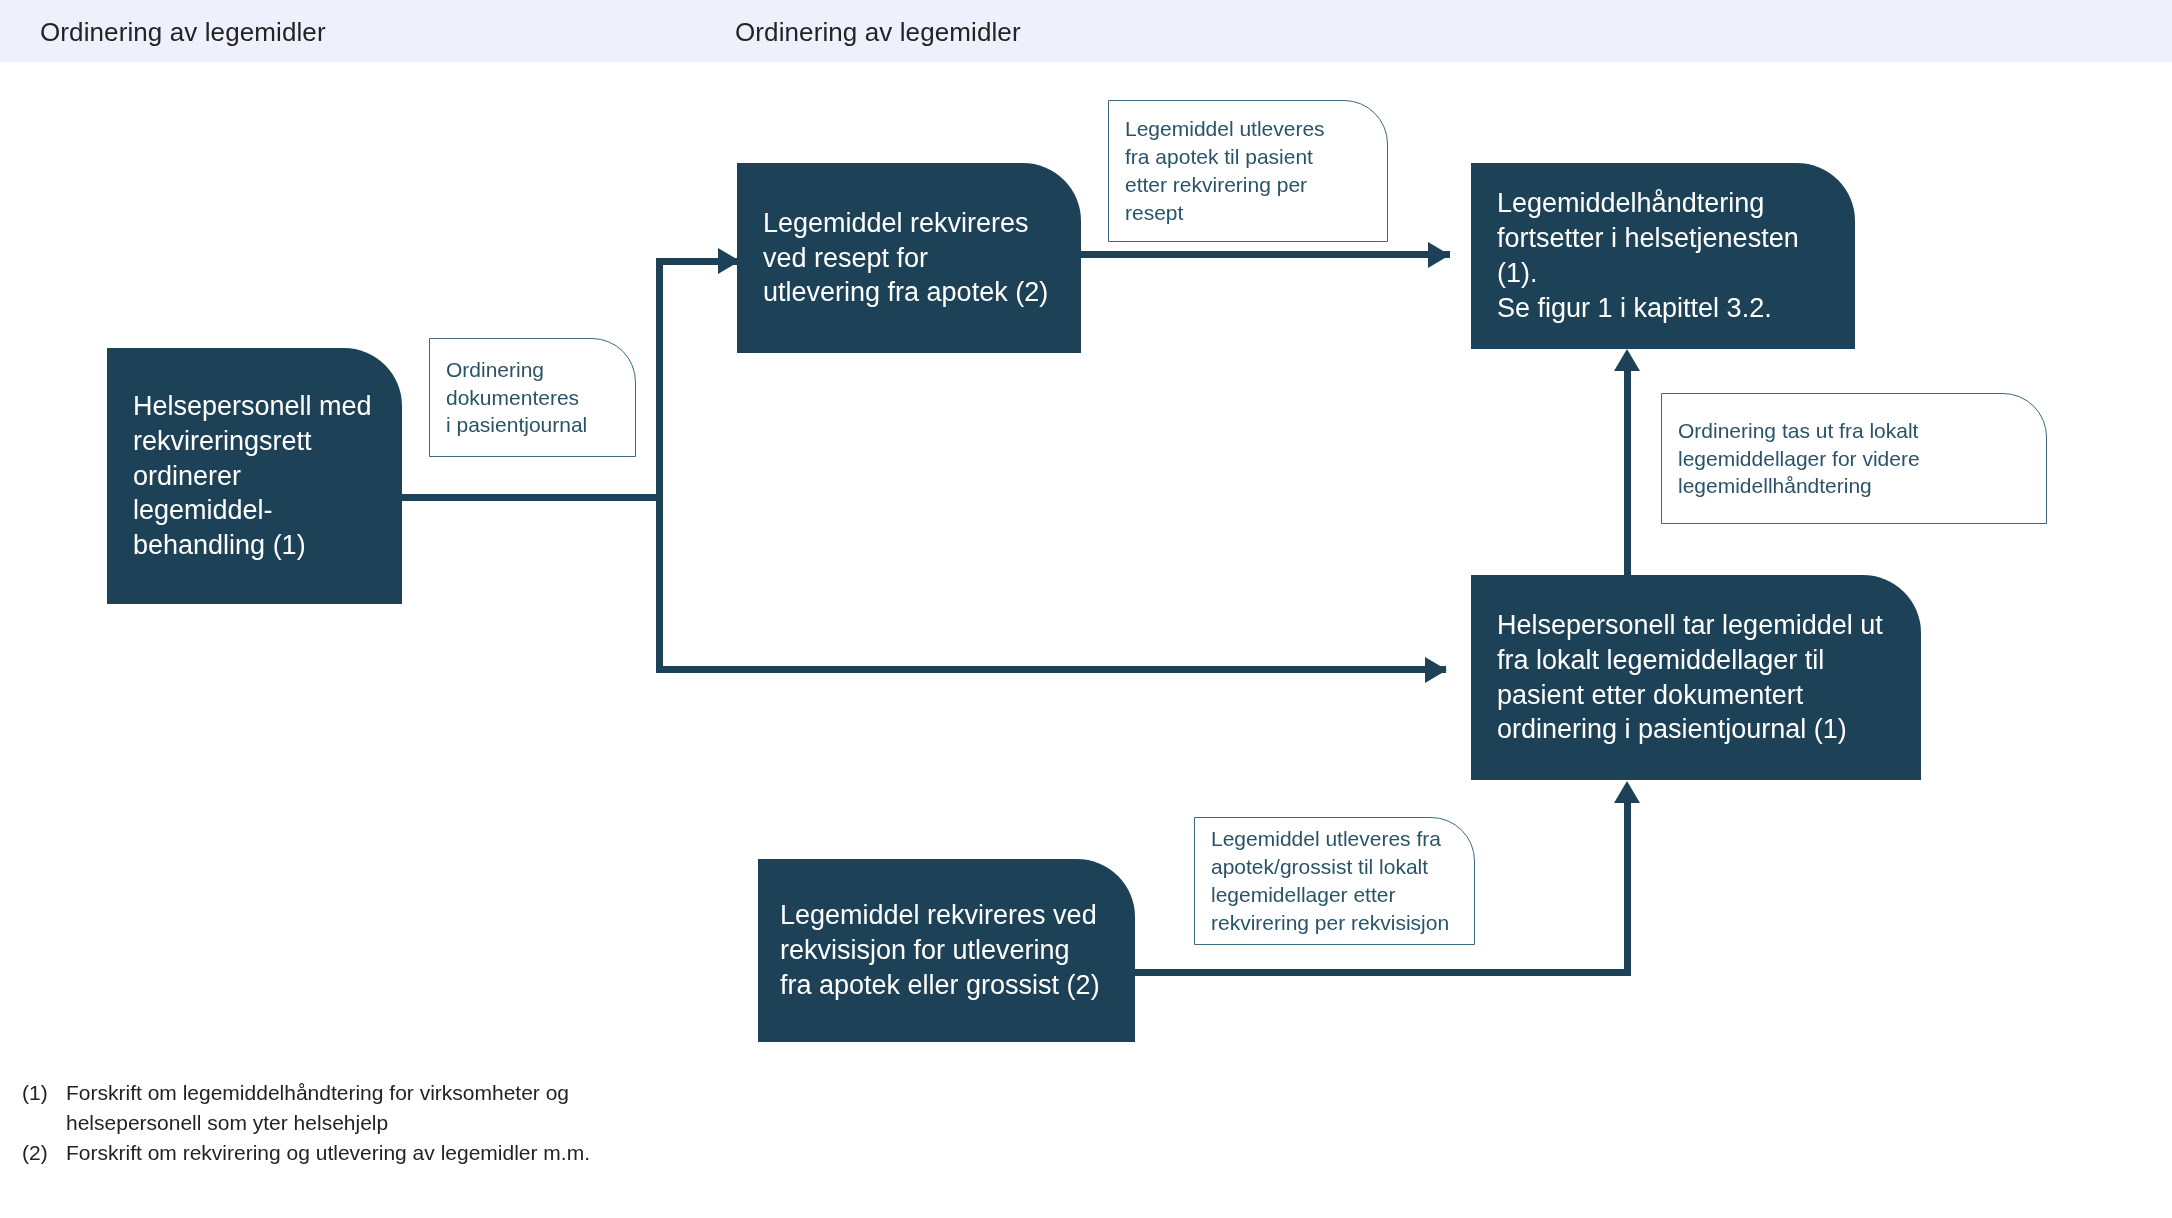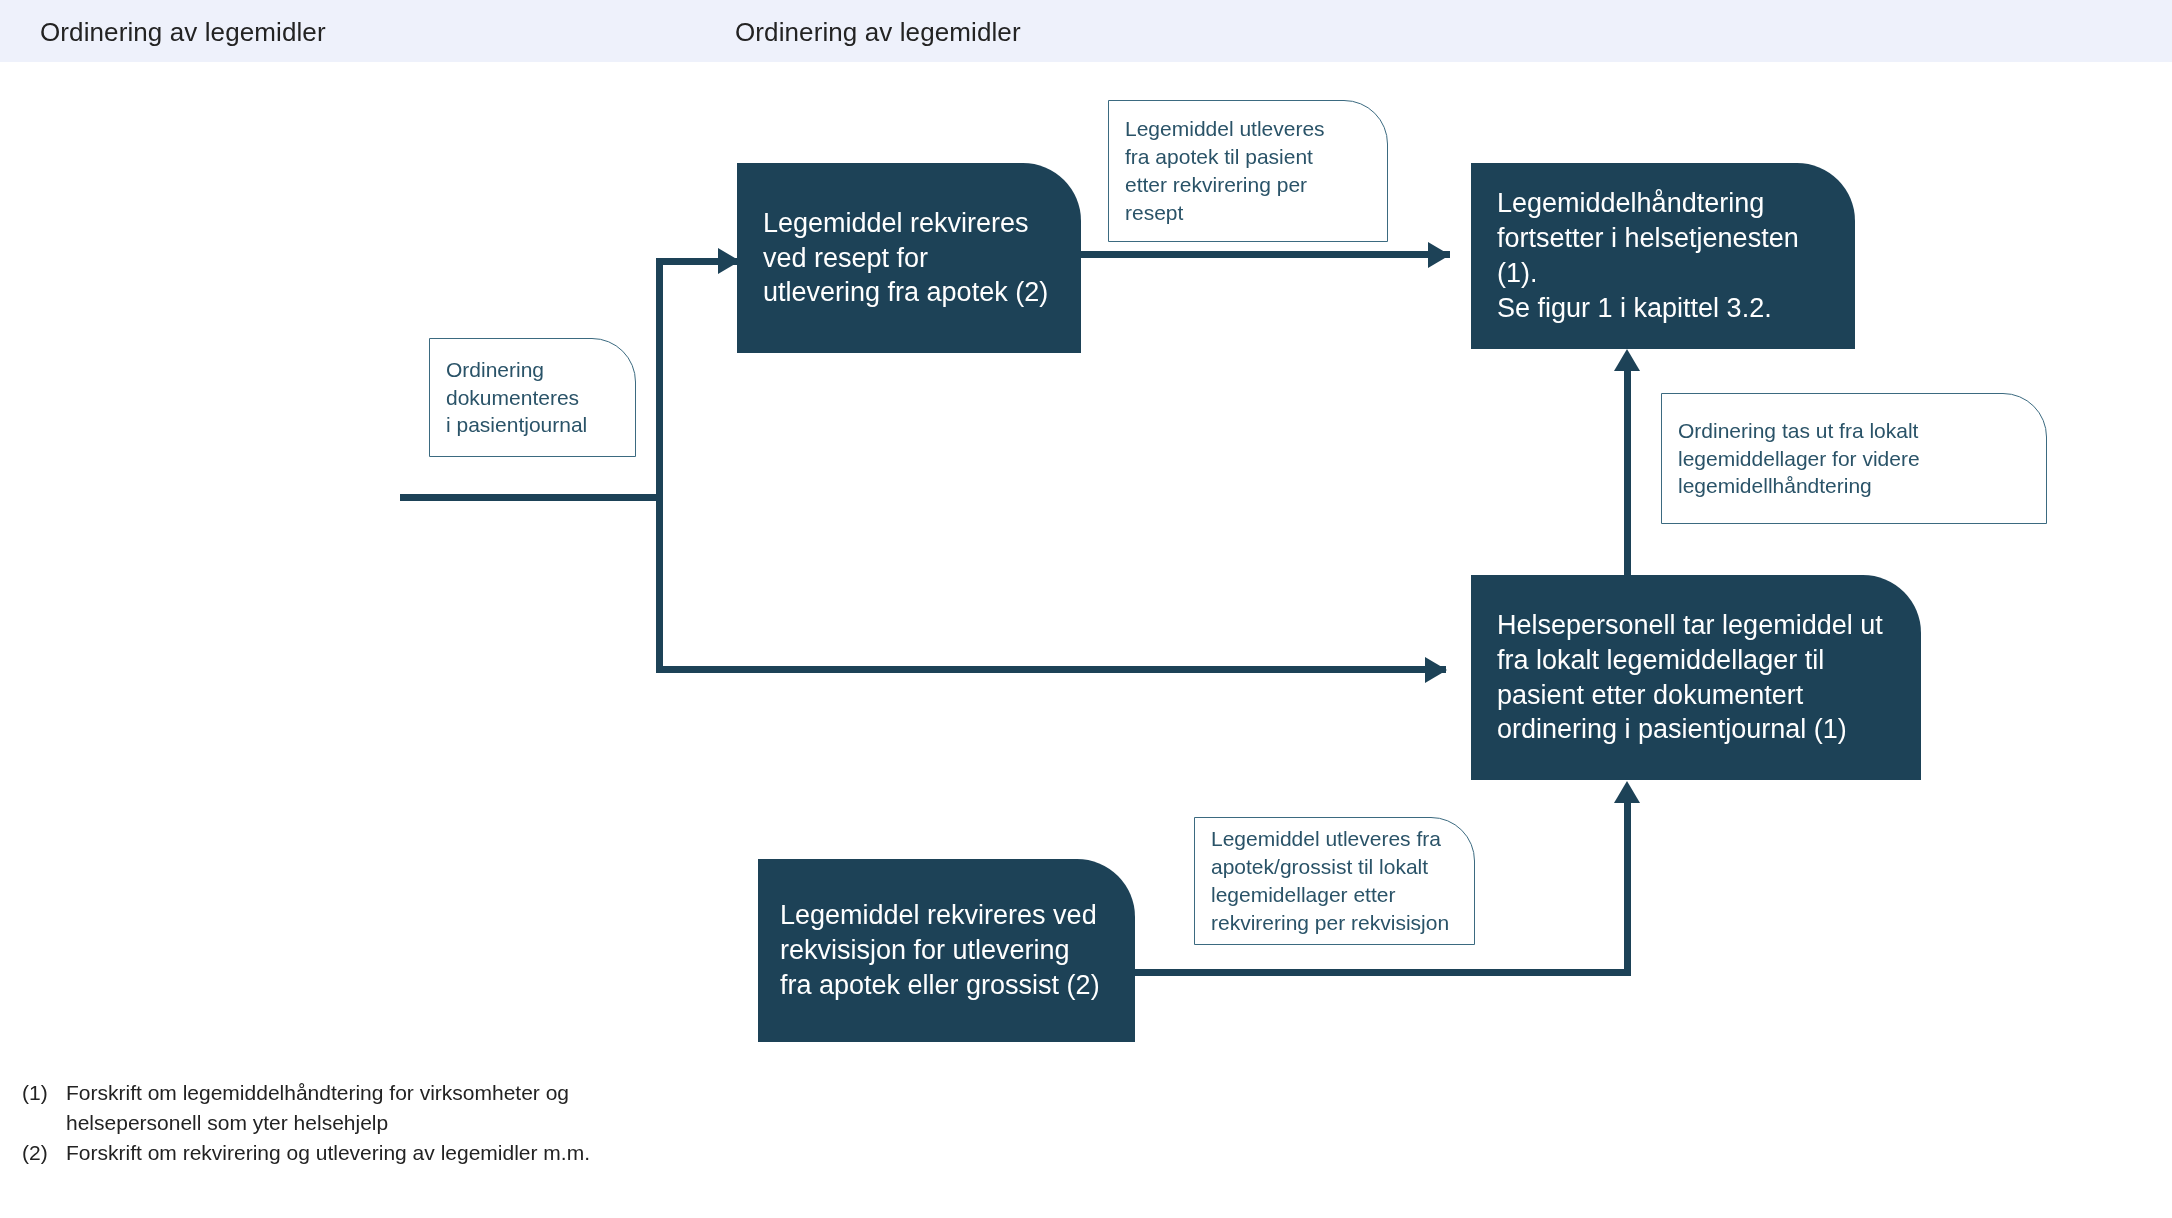--- a/index.html
+++ b/index.html
@@ -145,20 +145,27 @@
   <div class="conn conn-h" style="left:1080px; top:251px; width:370px;"></div>
   <div class="arrow-right" style="left:1428px; top:242px;"></div>
 
   <div class="conn conn-v" style="left:1624px; top:370px; height:206px;"></div>
   <div class="arrow-up" style="left:1614px; top:349px;"></div>
 
   <div class="conn conn-h" style="left:1135px; top:969px; width:496px;"></div>
   <div class="conn conn-v" style="left:1624px; top:802px; height:174px;"></div>
   <div class="arrow-up" style="left:1614px; top:781px;"></div>
 
+  <div class="node" style="left:107px; top:348px; width:295px; height:256px;">
+    <span>Helsepersonell med
+rekvireringsrett
+ordinerer
+legemiddel-
+behandling (1)</span>
+  </div>
 
   <div class="node" style="left:737px; top:163px; width:344px; height:190px;">
     <span>Legemiddel rekvireres
 ved resept for
 utlevering fra apotek (2)</span>
   </div>
 
   <div class="node" style="left:1471px; top:163px; width:384px; height:186px;align-items:center;">
     <span>Legemiddelhåndtering
 fortsetter i helsetjenesten

